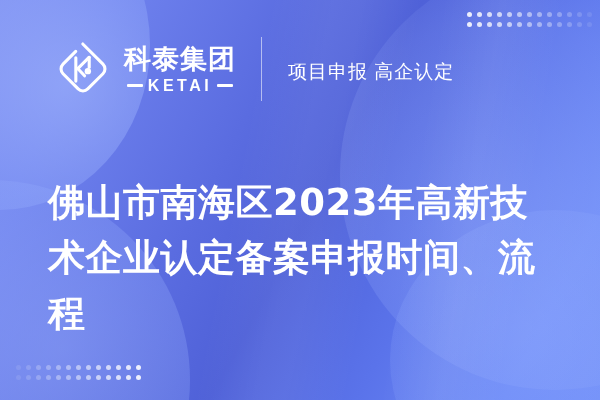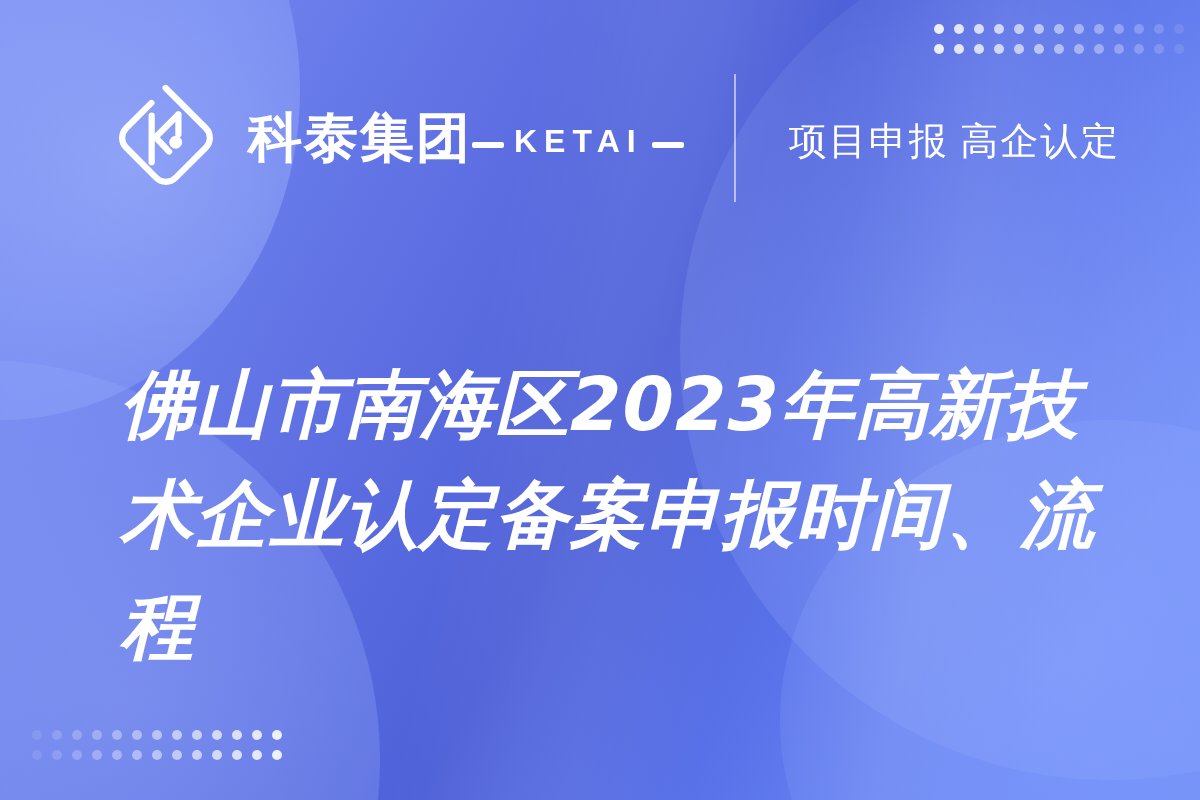--- a/index.html
+++ b/index.html
@@ -149,21 +149,21 @@
 
   .logo-mark {
     width: 62px;
     height: 62px;
     flex: 0 0 auto;
   }
 
   .logo-wordmark {
     margin-left: 10px;
     display: flex;
-    flex-direction: row;
+    flex-direction: column;
     align-items: center;
   }
 
   .logo-cn {
     color: #ffffff;
     font-size: 27px;
     font-weight: bold;
     letter-spacing: 1px;
     line-height: 1;
     font-family: "DejaVu Sans", "Liberation Sans", sans-serif;
@@ -208,36 +208,35 @@
     line-height: 1.12;
     letter-spacing: 1px;
     font-family: "DejaVu Sans", "Liberation Sans", sans-serif;
   }
   .tagline-sub {
     color: #ffffff;
     font-size: 19px;
     line-height: 1.2;
     margin-top: 7px;
     letter-spacing: 1px;
-    font-family: Liberation Serif, serif;
+    font-family: Liberation Sans, sans-serif;
   }
 
   
   .headline {
     position: absolute;
-    left: 60px;
+    left: 48px;
     top: 150px;
     width: 490px;
     color: #ffffff;
     font-size: 37px;
     font-weight: bold;
     line-height: 1.5;
     letter-spacing: 0.5px;
     font-family: "DejaVu Sans", "Liberation Sans", sans-serif;
-    font-style: italic;
   }
 </style>
 </head>
 <body>
 
 <div class="banner">
 
   <div class="deco shape-left-glow"></div>
   <div class="deco shape-left-blob"></div>
   <div class="deco shape-right-circle"></div>

